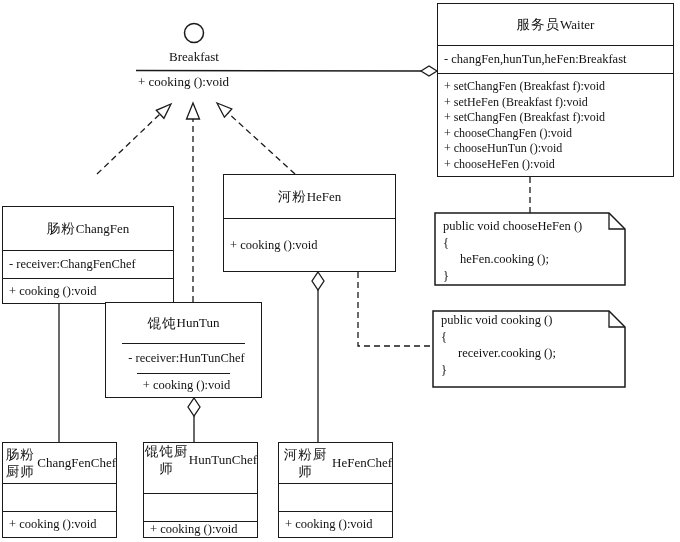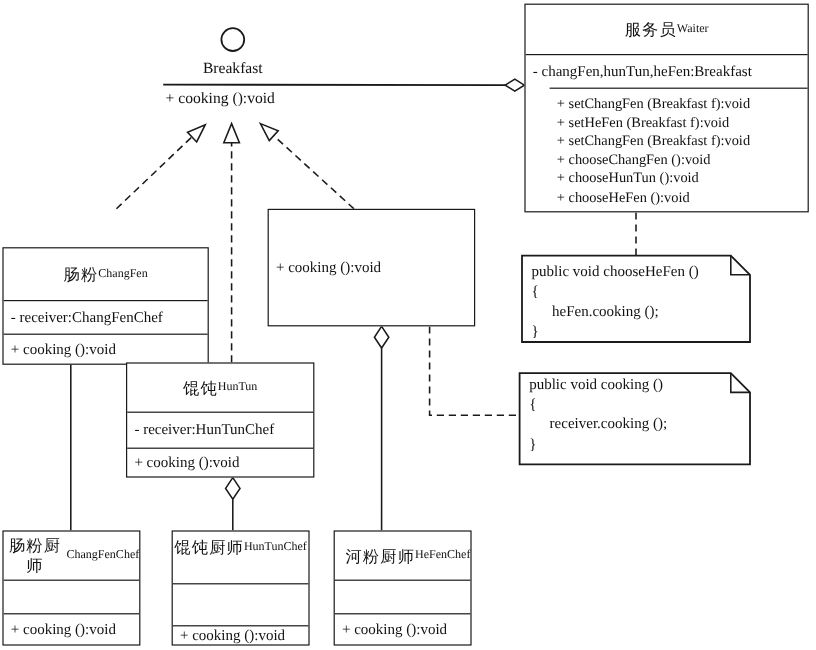--- a/index.html
+++ b/index.html
@@ -9,21 +9,21 @@
   }
   .overlay{position:absolute;left:0;top:0;z-index:1;}
   .cls{
     position:absolute;z-index:2;background:#ffffff;border:1.5px solid #1a1a1a;
     box-sizing:border-box;display:flex;flex-direction:column;
   }
   .sec{box-sizing:border-box;}
   .sec + .sec{border-top:1.5px solid #1a1a1a;}
   .cls-title{display:flex;flex-direction:row;align-items:center;justify-content:center;text-align:center;}
   .name-cn{font-size:13.5px;line-height:17px;letter-spacing:1px;}
-  .name-en{font-size:10px;line-height:16px;}
+  .name-en{font-size:13px;line-height:16px;}
   .one-member{display:flex;align-items:center;}
   .member{font-size:12.5px;padding-left:6px;white-space:nowrap;}
   .waiter-methods{padding-top:5px;}
   .waiter-methods .member{line-height:15.5px;font-size:12px;}
   .iface-name{position:absolute;z-index:2;left:134px;top:49px;width:120px;text-align:center;font-size:13px;}
   .iface-method{position:absolute;z-index:2;left:138px;top:74px;font-size:13px;white-space:nowrap;}
   .note-text{position:absolute;z-index:2;font-size:12.5px;line-height:16.5px;white-space:nowrap;}
   .note-text .indent{padding-left:17px;}
 </style>
 </head>
@@ -69,21 +69,21 @@
   <div class="iface-method">+ cooking ():void</div>
 
   <div class="cls" style="left:437px;top:3px;width:237px;height:174px;">
     <div class="sec cls-title" style="height:41px;">
       <div class="name-cn">服务员</div>
       <div class="name-en">Waiter</div>
     </div>
     <div class="sec one-member" style="height:28px;">
       <div class="member">- changFen,hunTun,heFen:Breakfast</div>
     </div>
-    <div class="sec waiter-methods" style="flex:1;margin-left:20px;">
+    <div class="sec waiter-methods" style="flex:1;">
       <div class="member">+ setChangFen (Breakfast f):void</div>
       <div class="member">+ setHeFen (Breakfast f):void</div>
       <div class="member">+ setChangFen (Breakfast f):void</div>
       <div class="member">+ chooseChangFen ():void</div>
       <div class="member">+ chooseHunTun ():void</div>
       <div class="member">+ chooseHeFen ():void</div>
     </div>
   </div>
 
   <div class="cls" style="left:2px;top:174px;width:172px;height:98px;margin-top:32px;">
@@ -93,26 +93,30 @@
     </div>
     <div class="sec one-member" style="height:28px;">
       <div class="member">- receiver:ChangFenChef</div>
     </div>
     <div class="sec one-member" style="flex:1;">
       <div class="member">+ cooking ():void</div>
     </div>
   </div>
 
   <div class="cls" style="left:223px;top:174px;width:173px;height:98px;">
+    <div class="sec cls-title" style="height:43px;">
+      <div class="name-cn">河粉</div>
+      <div class="name-en">HeFen</div>
+    </div>
     <div class="sec one-member" style="flex:1;">
       <div class="member">+ cooking ():void</div>
     </div>
   </div>
 
-  <div class="cls" style="left:105px;top:302px;width:157px;height:96px;">
+  <div class="cls" style="left:105px;top:302px;width:157px;height:96px;align-items:center;">
     <div class="sec cls-title" style="height:40px;">
       <div class="name-cn">馄饨</div>
       <div class="name-en">HunTun</div>
     </div>
     <div class="sec one-member" style="height:30px;">
       <div class="member">- receiver:HunTunChef</div>
     </div>
     <div class="sec one-member" style="flex:1;">
       <div class="member">+ cooking ():void</div>
     </div>

